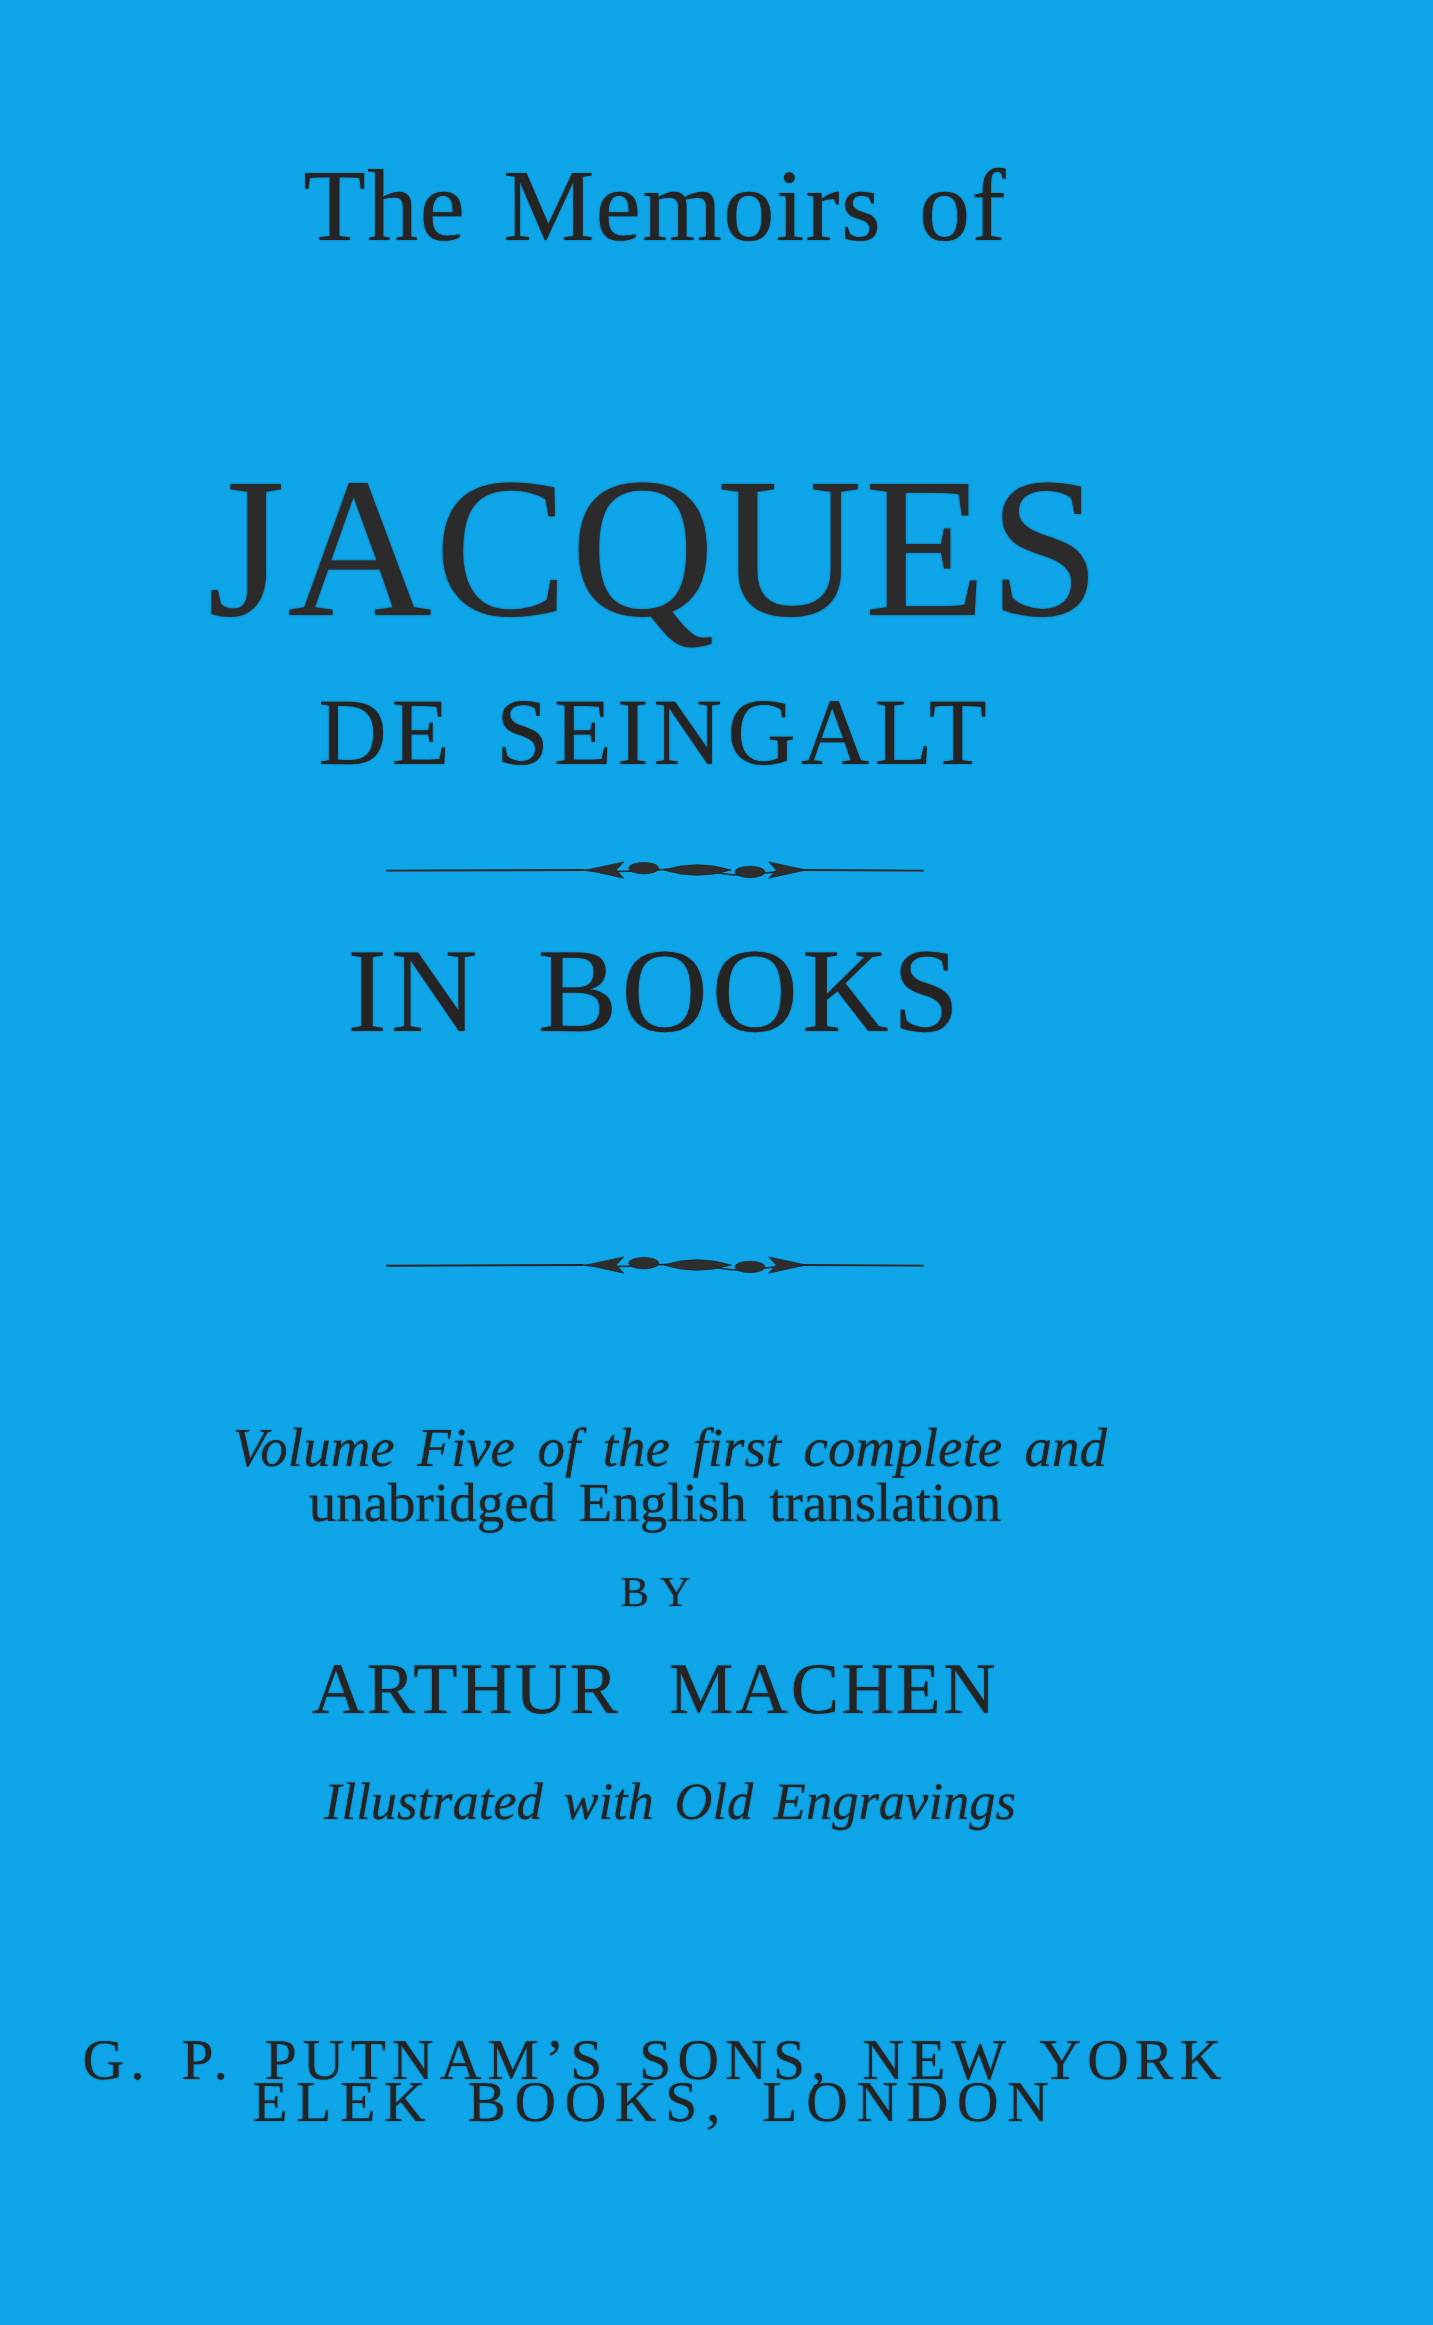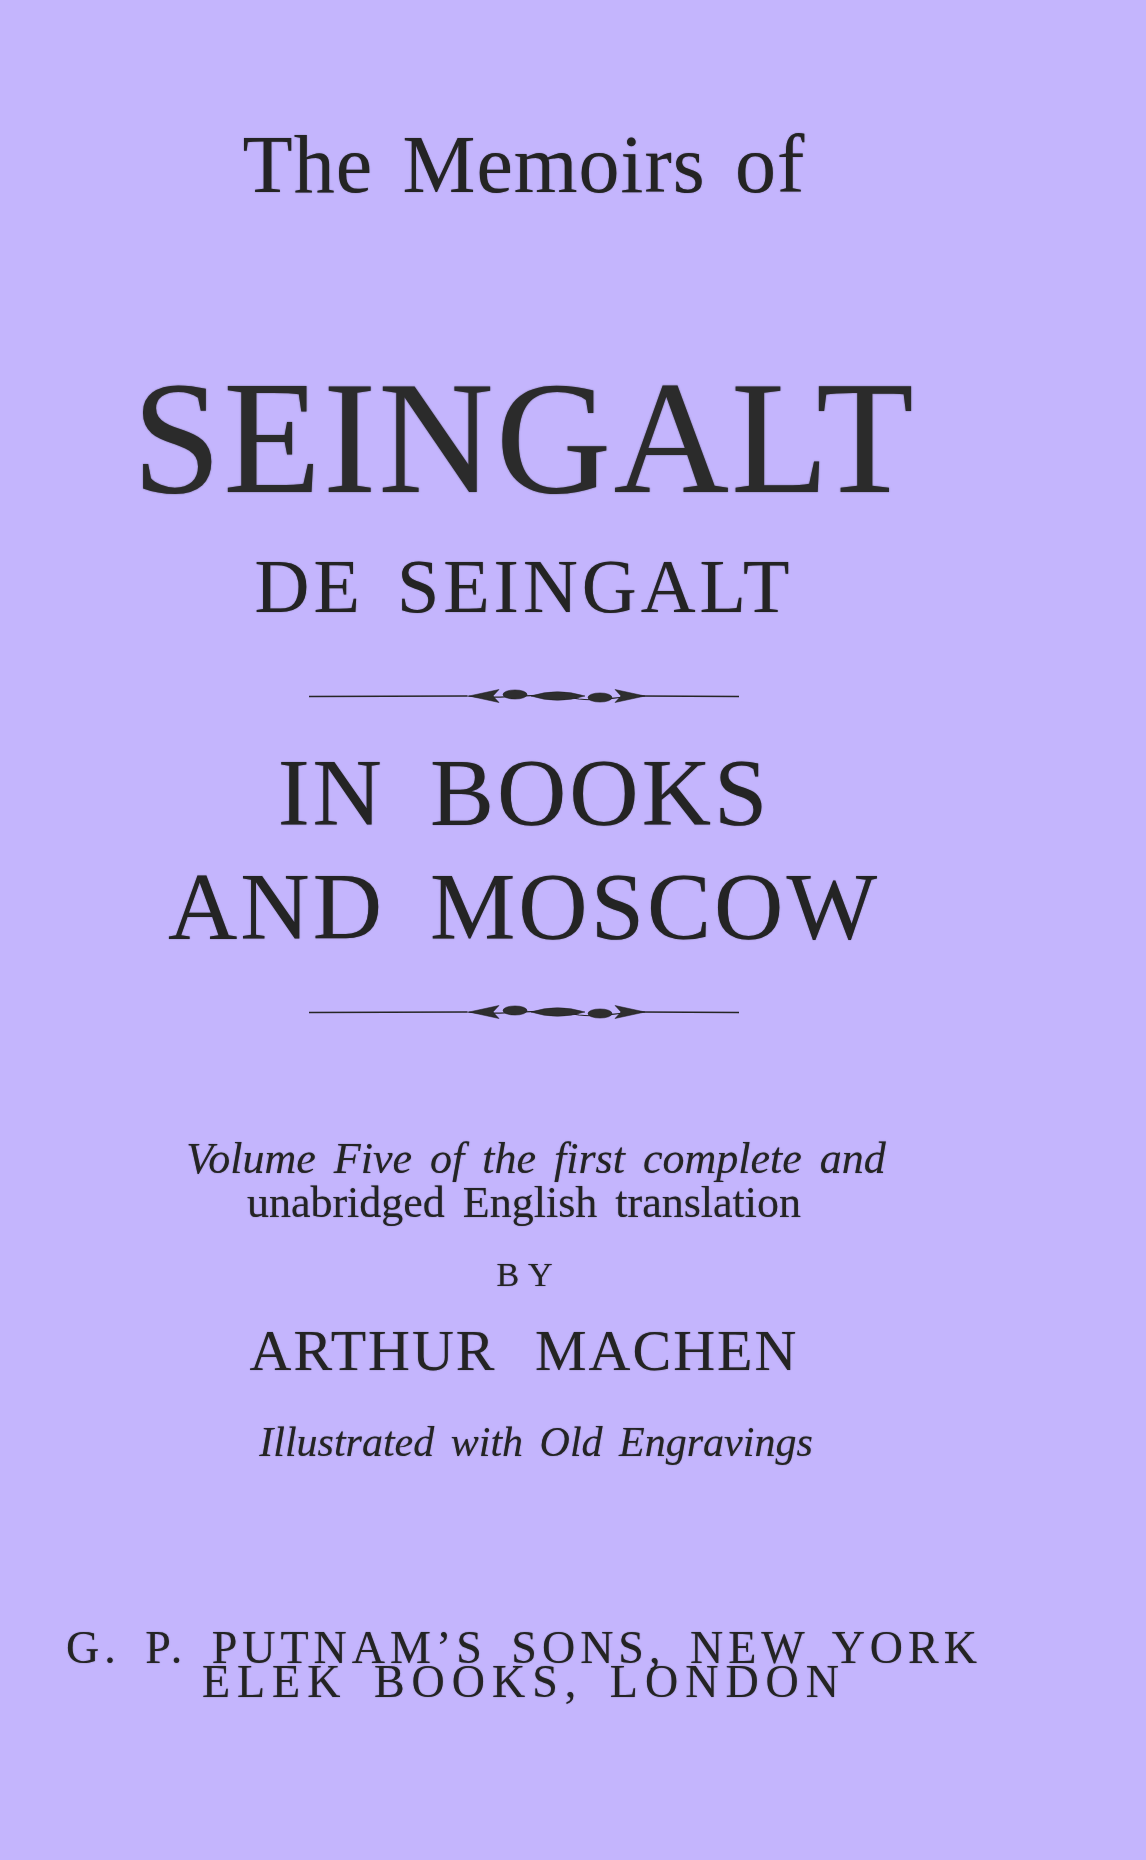--- a/index.html
+++ b/index.html
@@ -4,21 +4,21 @@
 <style>
   html, body {
     margin: 0;
     padding: 0;
     background: #ffffff;
   }
   .page {
     position: relative;
     width: 1146px;
     height: 1860px;
-    background: #c4b5fd;
+    background: #0ea5e9;
     overflow: hidden;
     font-family: "Liberation Serif", "DejaVu Serif", serif;
     color: #242424;
   }
   
   .line {
     position: absolute;
     left: 0;
     width: 1048px;
     text-align: center;
@@ -118,38 +118,37 @@
   .ornament-fill   { fill: #2e2e2e; stroke: #1f1f1f; stroke-width: 0.5; }
 </style>
 </head>
 <body>
 
 <div class="page">
 
   <div class="line series-title">The Memoirs of</div>
 
 
-  <div class="line author-last">SEINGALT</div>
+  <div class="line author-last">JACQUES</div>
 
   <div class="line author-suffix">DE SEINGALT</div>
 
   <svg class="divider divider-top" viewBox="0 0 430 22" aria-hidden="true">
     <path class="ornament-stroke" stroke-width="1.6" d="M0,11.5 L158,11"></path>
     <path class="ornament-stroke" stroke-width="1.2" d="M158,11 C 200,16 225,5 270,14 C 290,17 305,12 330,11"></path>
     <polygon class="ornament-fill" points="190,4.5 160,11 190,17.5 184,11"></polygon>
     <ellipse class="ornament-fill" cx="206" cy="9.5" rx="12" ry="4.6"></ellipse>
     <path class="ornament-fill" d="M222,11 Q 248,2.5 276,11 Q 248,19.5 222,11 Z"></path>
     <ellipse class="ornament-fill" cx="291" cy="12.5" rx="12" ry="4.6"></ellipse>
     <polygon class="ornament-fill" points="306,4.5 336,11 306,17.5 312,11"></polygon>
     <path class="ornament-stroke" stroke-width="1.6" d="M330,11 L430,11.5"></path>
   </svg>
 
   <div class="line volume-line1">IN BOOKS</div>
 
-  <div class="line volume-line2">AND MOSCOW</div>
 
   <svg class="divider divider-bottom" viewBox="0 0 430 22" aria-hidden="true">
     <path class="ornament-stroke" stroke-width="1.6" d="M0,11.5 L158,11"></path>
     <path class="ornament-stroke" stroke-width="1.2" d="M158,11 C 200,16 225,5 270,14 C 290,17 305,12 330,11"></path>
     <polygon class="ornament-fill" points="190,4.5 160,11 190,17.5 184,11"></polygon>
     <ellipse class="ornament-fill" cx="206" cy="9.5" rx="12" ry="4.6"></ellipse>
     <path class="ornament-fill" d="M222,11 Q 248,2.5 276,11 Q 248,19.5 222,11 Z"></path>
     <ellipse class="ornament-fill" cx="291" cy="12.5" rx="12" ry="4.6"></ellipse>
     <polygon class="ornament-fill" points="306,4.5 336,11 306,17.5 312,11"></polygon>
     <path class="ornament-stroke" stroke-width="1.6" d="M330,11 L430,11.5"></path>

